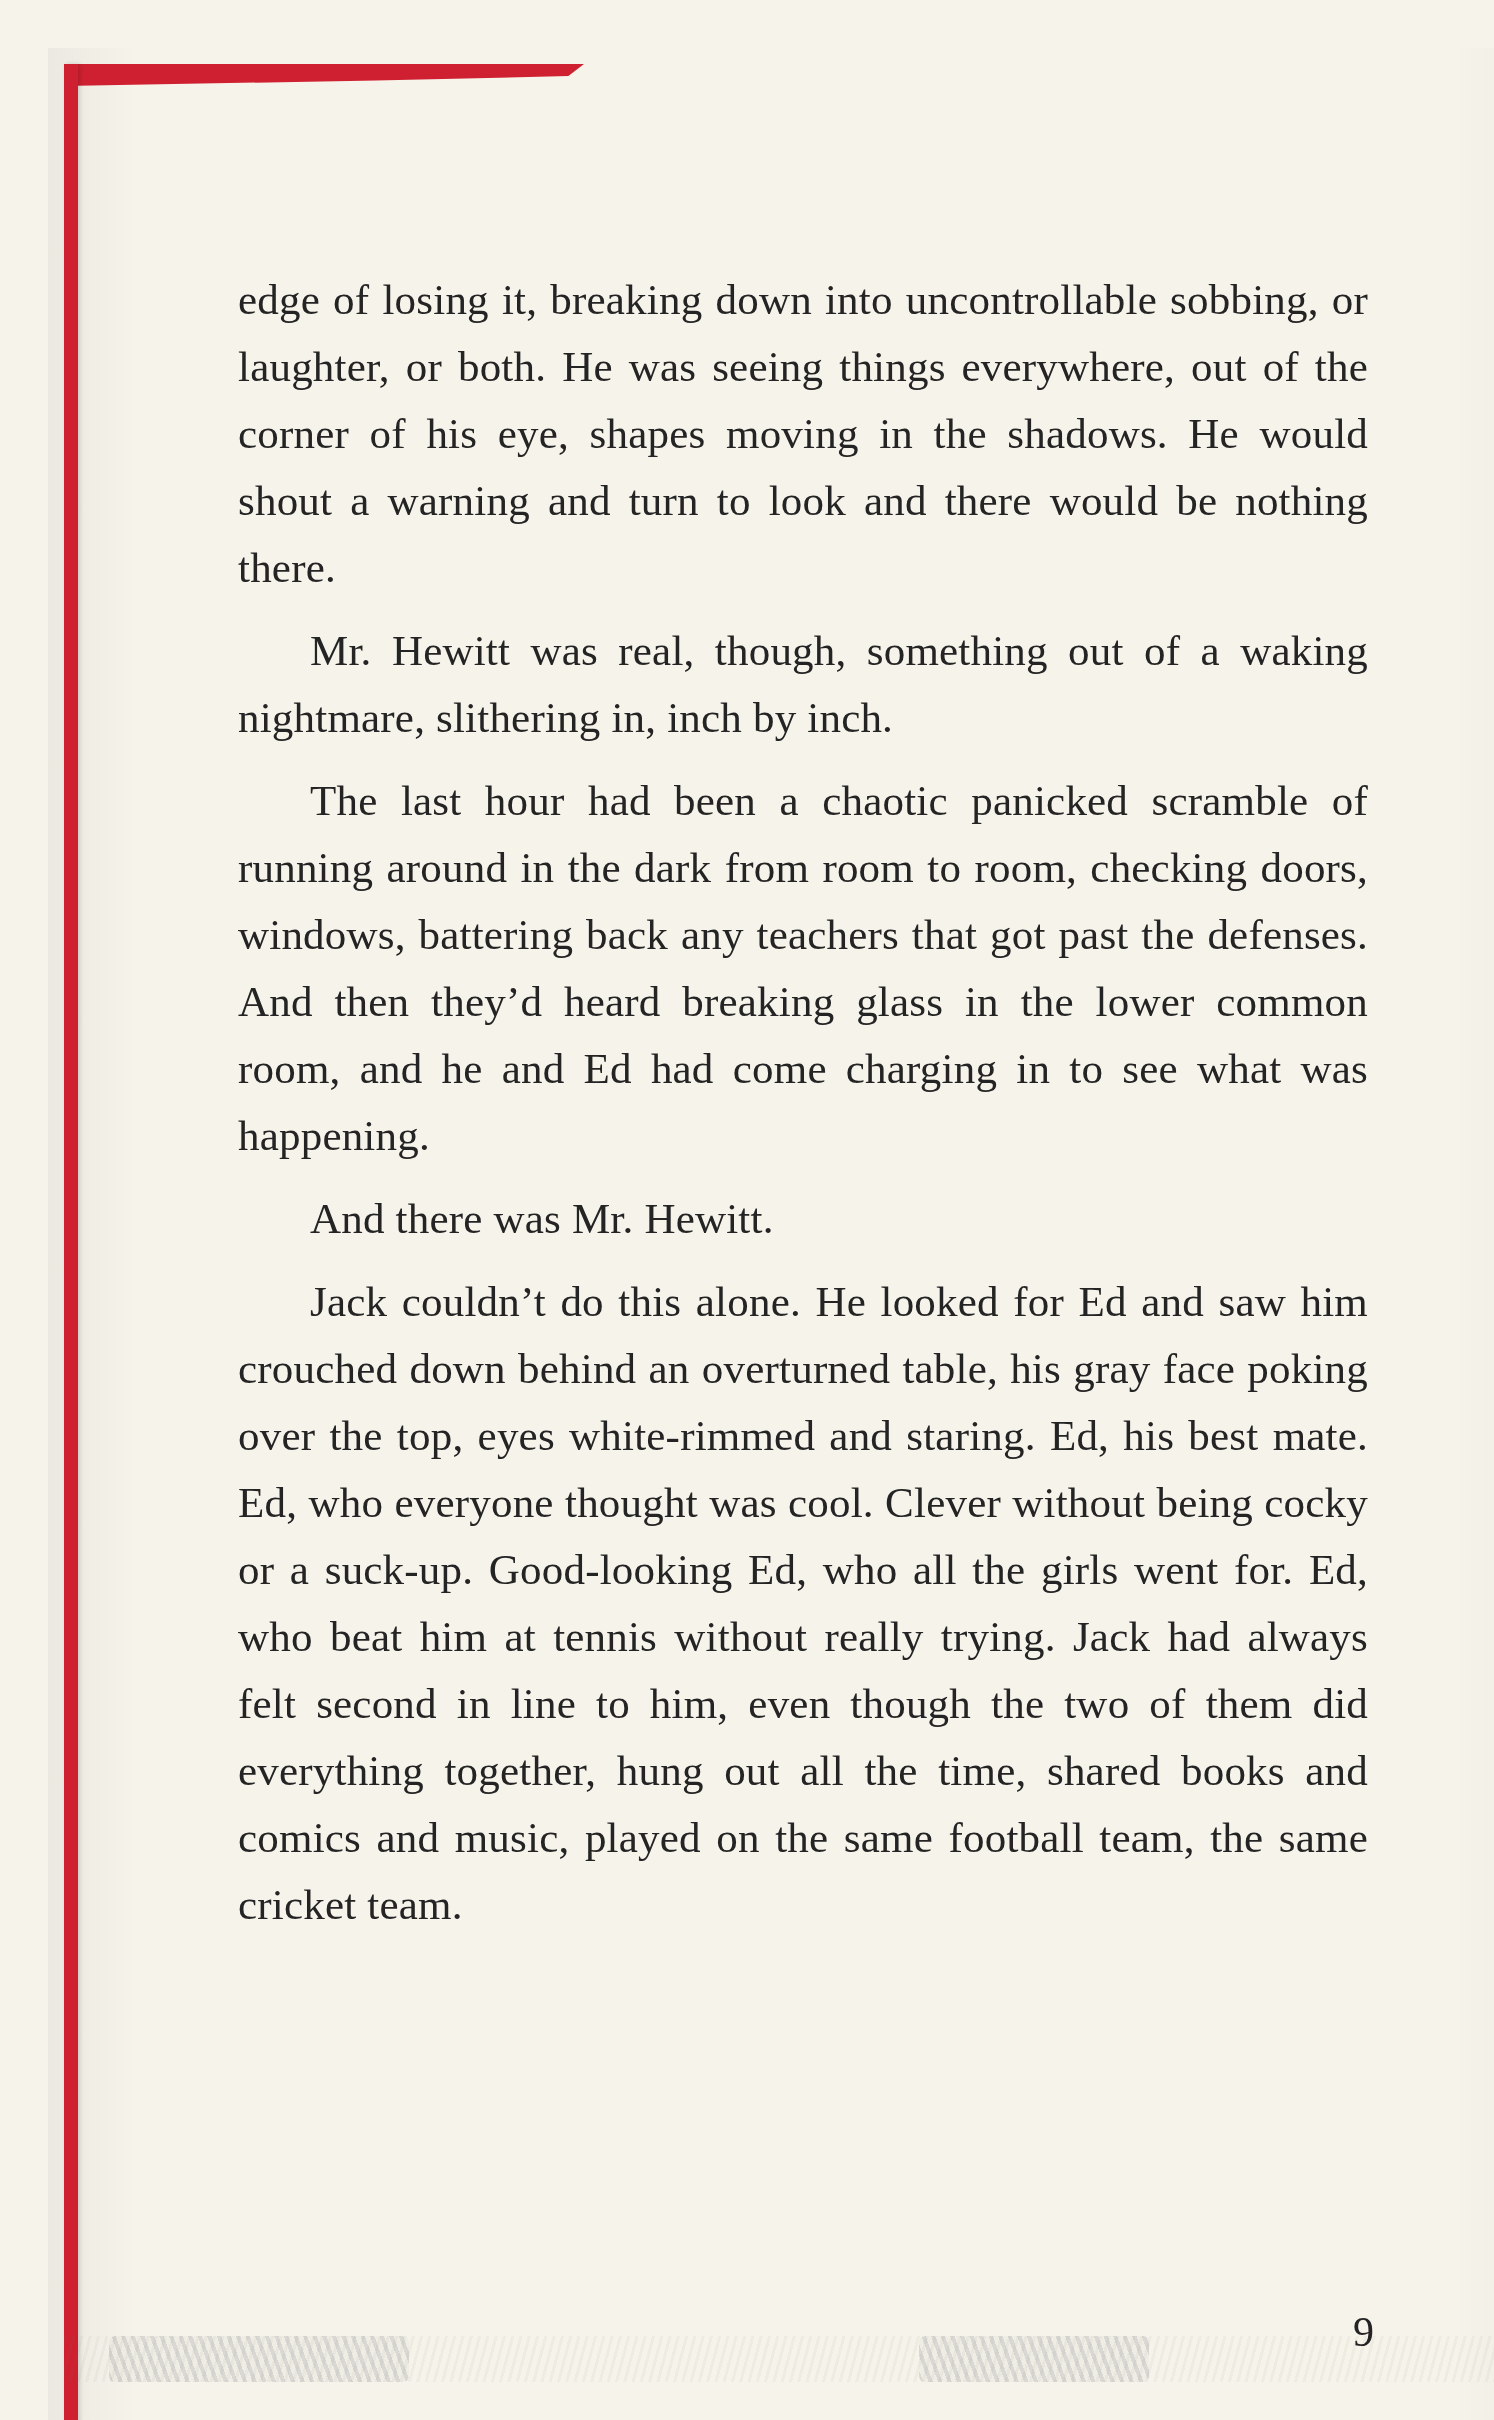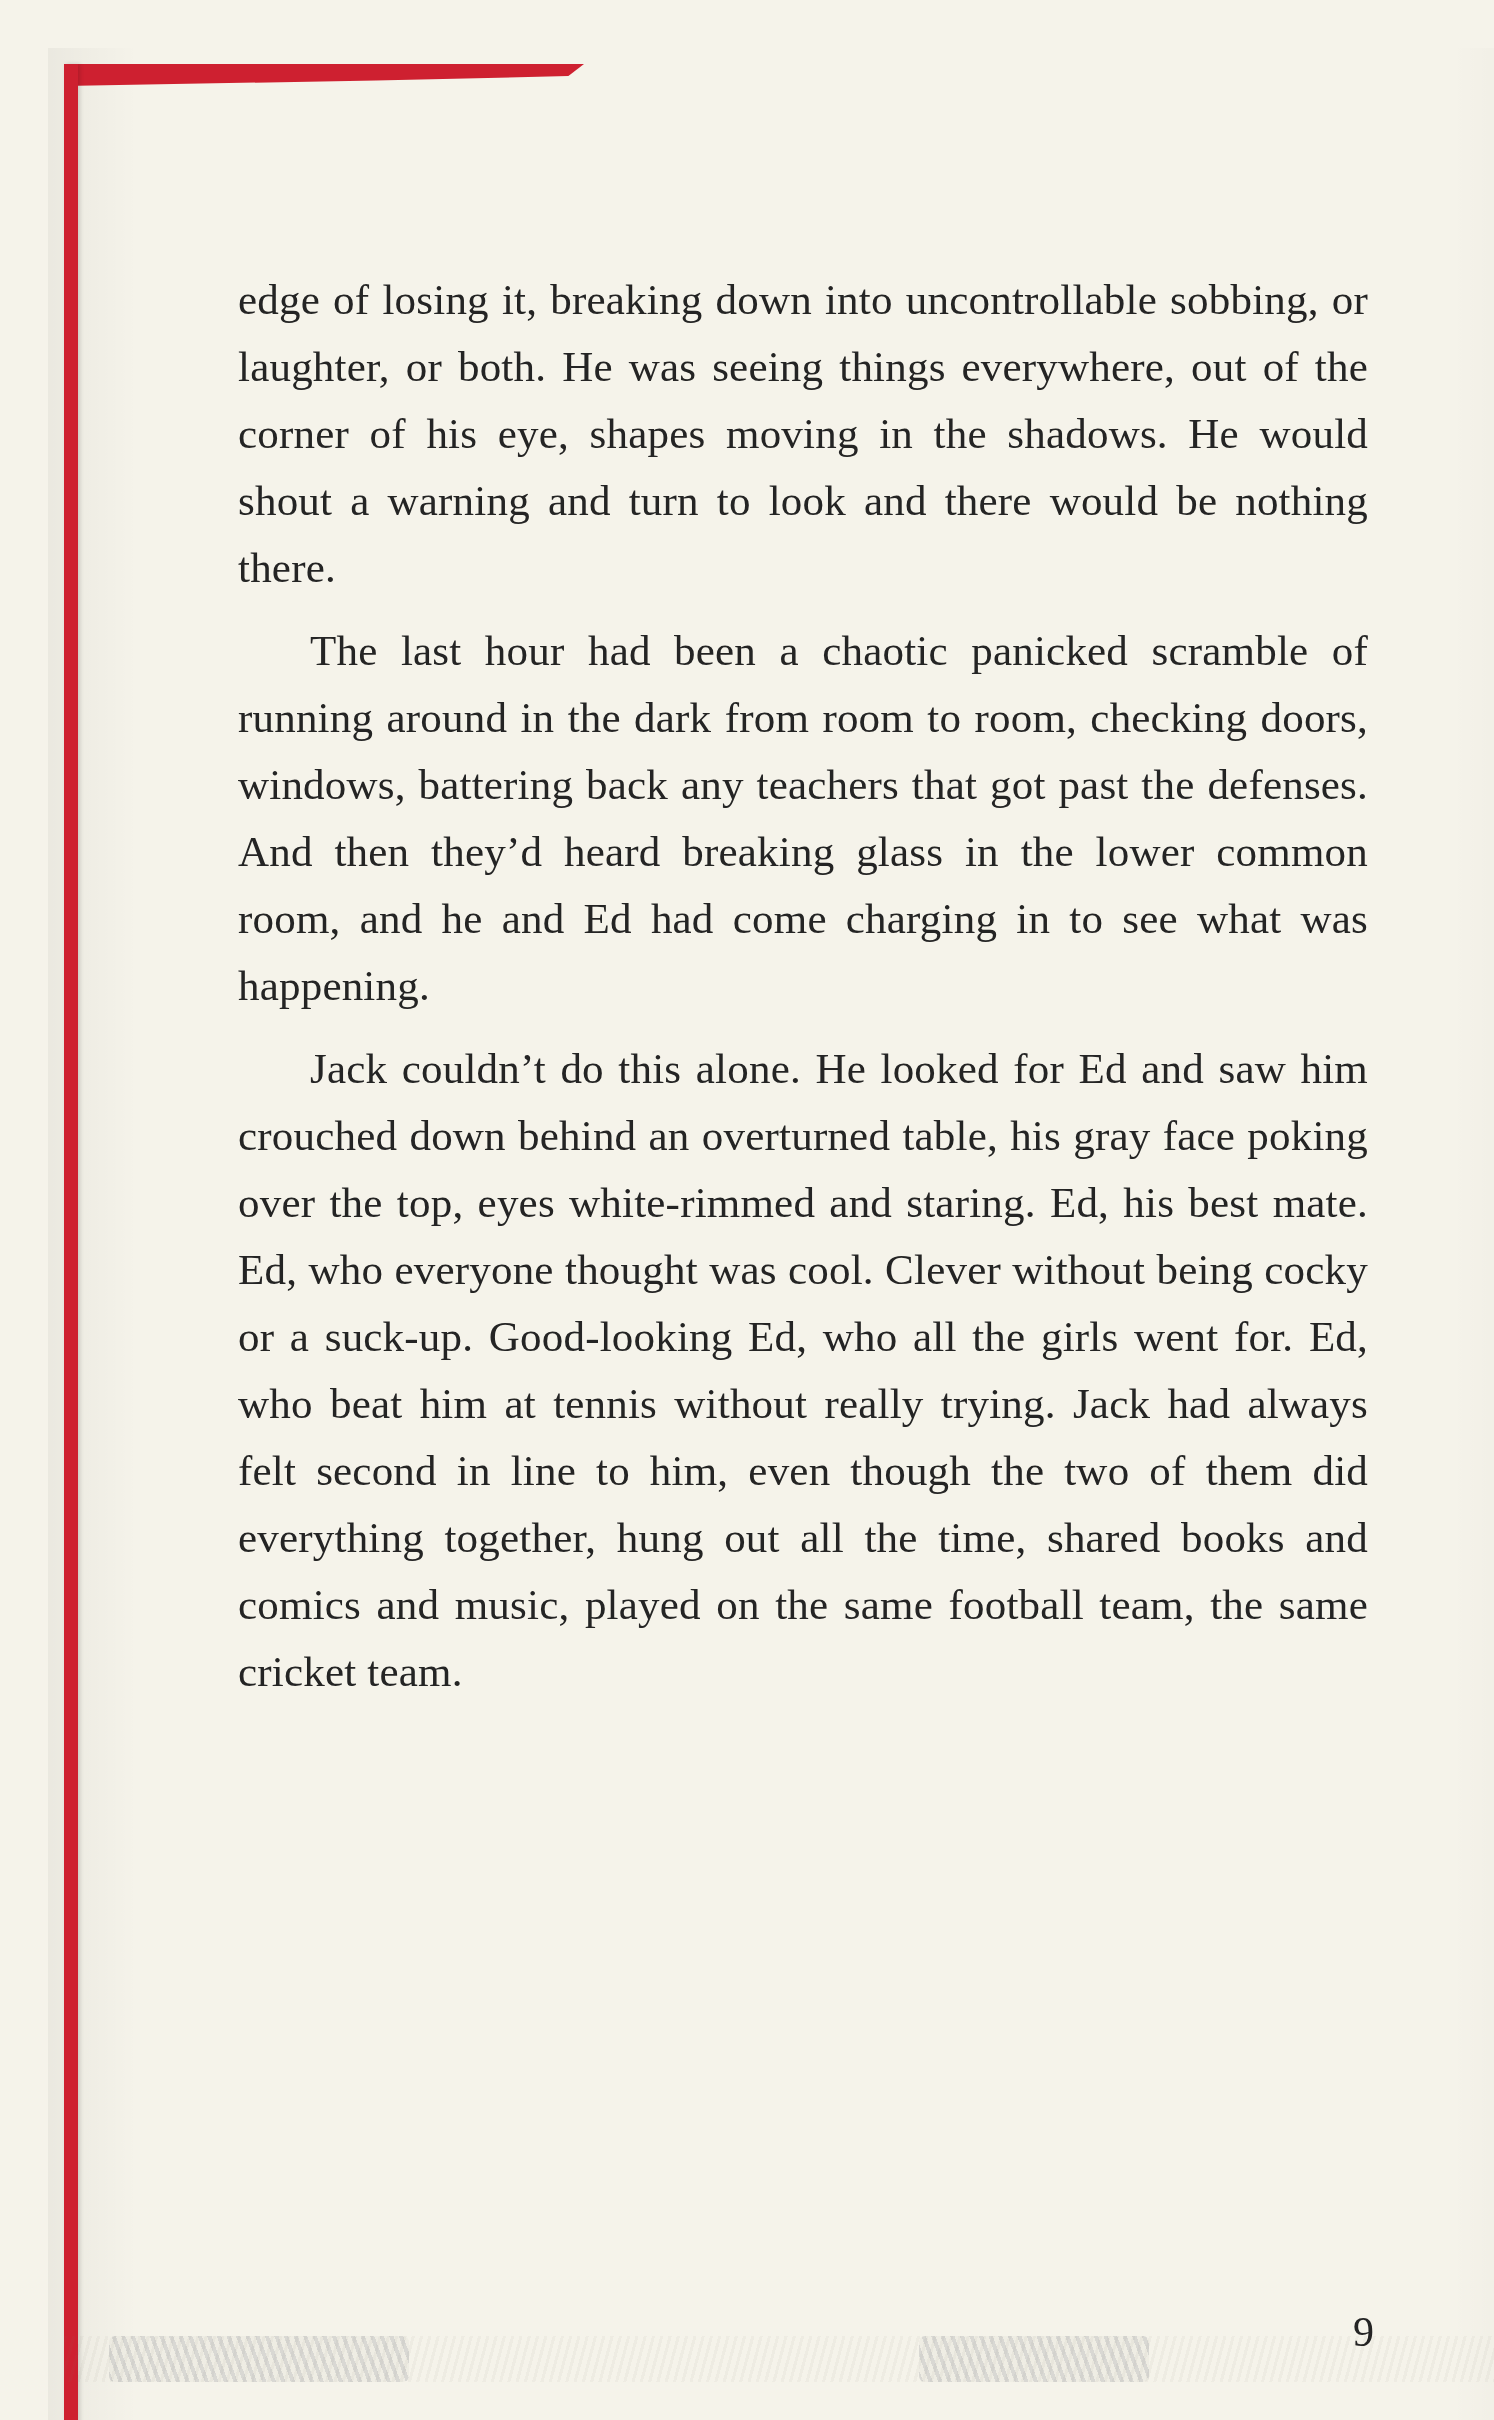--- a/index.html
+++ b/index.html
@@ -97,21 +97,23 @@
 </head>
 <body>
 
 <div class="page">
 
   <div class="red-edge-top"></div>
   <div class="red-edge-left"></div>
 
   <div class="text-block">
     <p class="no-indent">edge of losing it, breaking down into uncontrollable sobbing, or laughter, or both. He was seeing things everywhere, out of the corner of his eye, shapes moving in the shadows. He would shout a warning and turn to look and there would be nothing there.</p>
+    <p>Mr. Hewitt was real, though, something out of a waking nightmare, slithering in, inch by inch.</p>
     <p>The last hour had been a chaotic panicked scramble of running around in the dark from room to room, checking doors, windows, battering back any teachers that got past the defenses. And then they’d heard breaking glass in the lower common room, and he and Ed had come charging in to see what was happening.</p>
+    <p>And there was Mr. Hewitt.</p>
     <p>Jack couldn’t do this alone. He looked for Ed and saw him crouched down behind an overturned table, his gray face poking over the top, eyes white-rimmed and staring. Ed, his best mate. Ed, who everyone thought was cool. Clever without being cocky or a suck-up. Good-looking Ed, who all the girls went for. Ed, who beat him at tennis without really trying. Jack had always felt second in line to him, even though the two of them did everything together, hung out all the time, shared books and comics and music, played on the same football team, the same cricket team.</p>
   </div>
 
   <div class="bottom-band"></div>
   <div class="texture-patch left"></div>
   <div class="texture-patch center"></div>
 
   <div class="page-number">9</div>
 
 </div>

